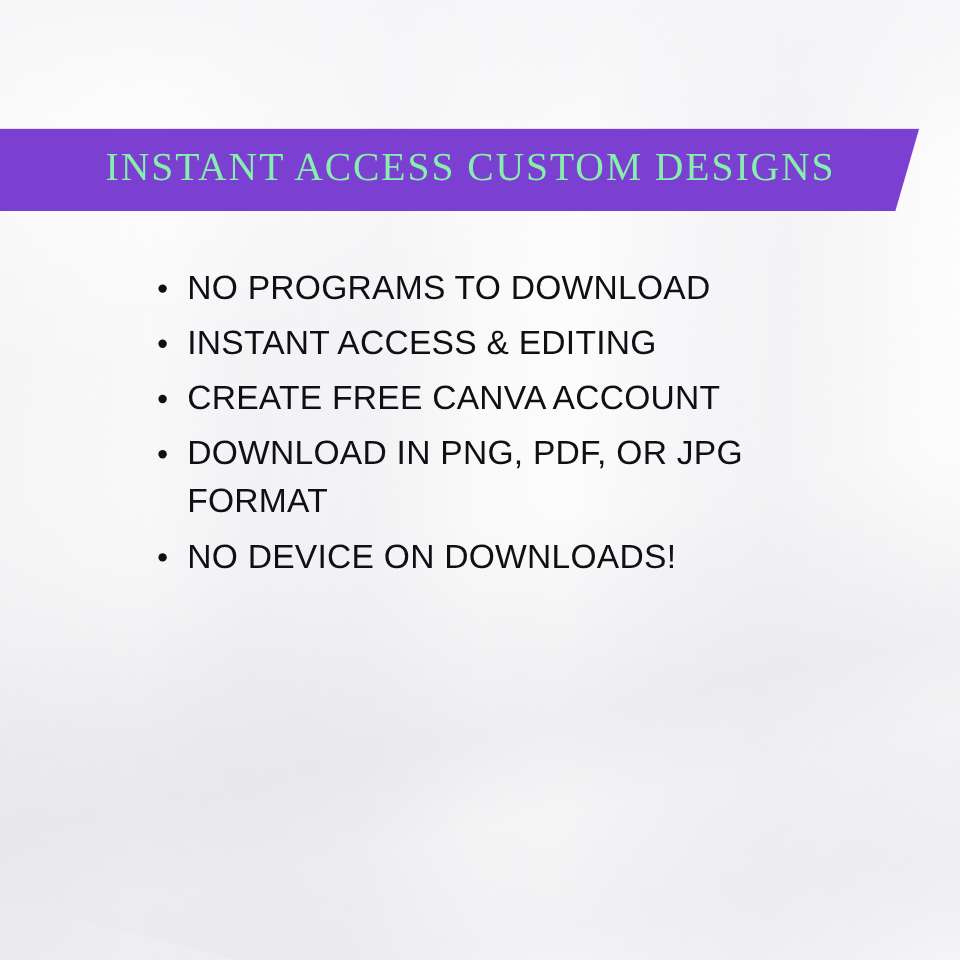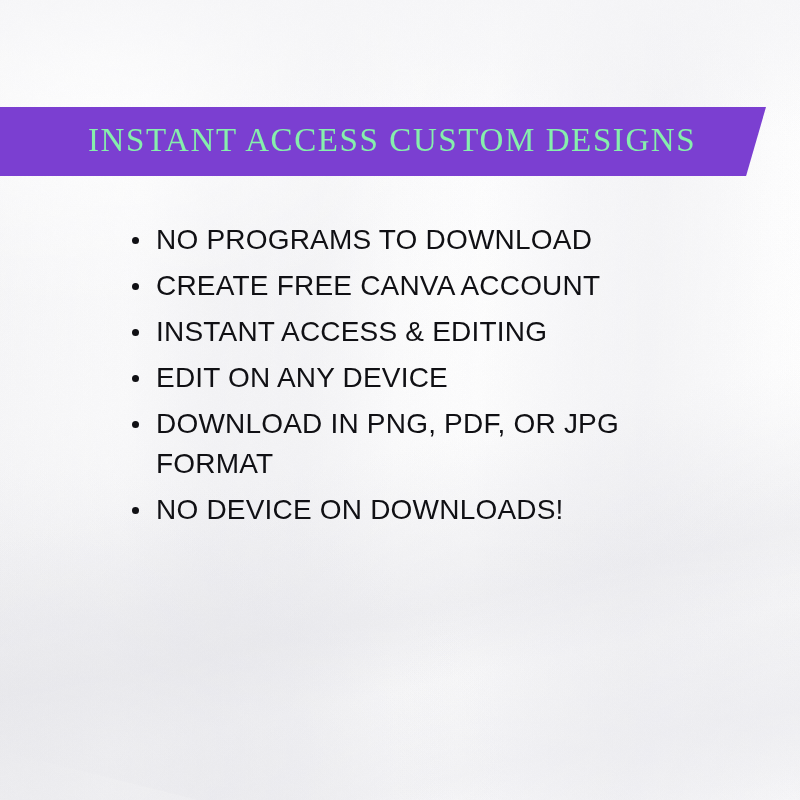--- a/index.html
+++ b/index.html
@@ -180,21 +180,20 @@
       <rect width="800" height="800" filter="url(#grain)"></rect>
     </svg>
   </div>
 
   <div id="banner">
     <div id="banner-title">INSTANT ACCESS CUSTOM DESIGNS</div>
   </div>
 
   <ul id="feature-list">
     <li class="feature-item">NO PROGRAMS TO DOWNLOAD</li>
+    <li class="feature-item">INSTANT ACCESS &amp; EDITING</li>
     <li class="feature-item">CREATE FREE CANVA ACCOUNT</li>
-    <li class="feature-item">INSTANT ACCESS &amp; EDITING</li>
-    <li class="feature-item">EDIT ON ANY DEVICE</li>
     <li class="feature-item">DOWNLOAD IN PNG, PDF, OR JPG
 FORMAT</li>
     <li class="feature-item">NO DEVICE ON DOWNLOADS!</li>
   </ul>
 
 </div>
 
 </body></html>

